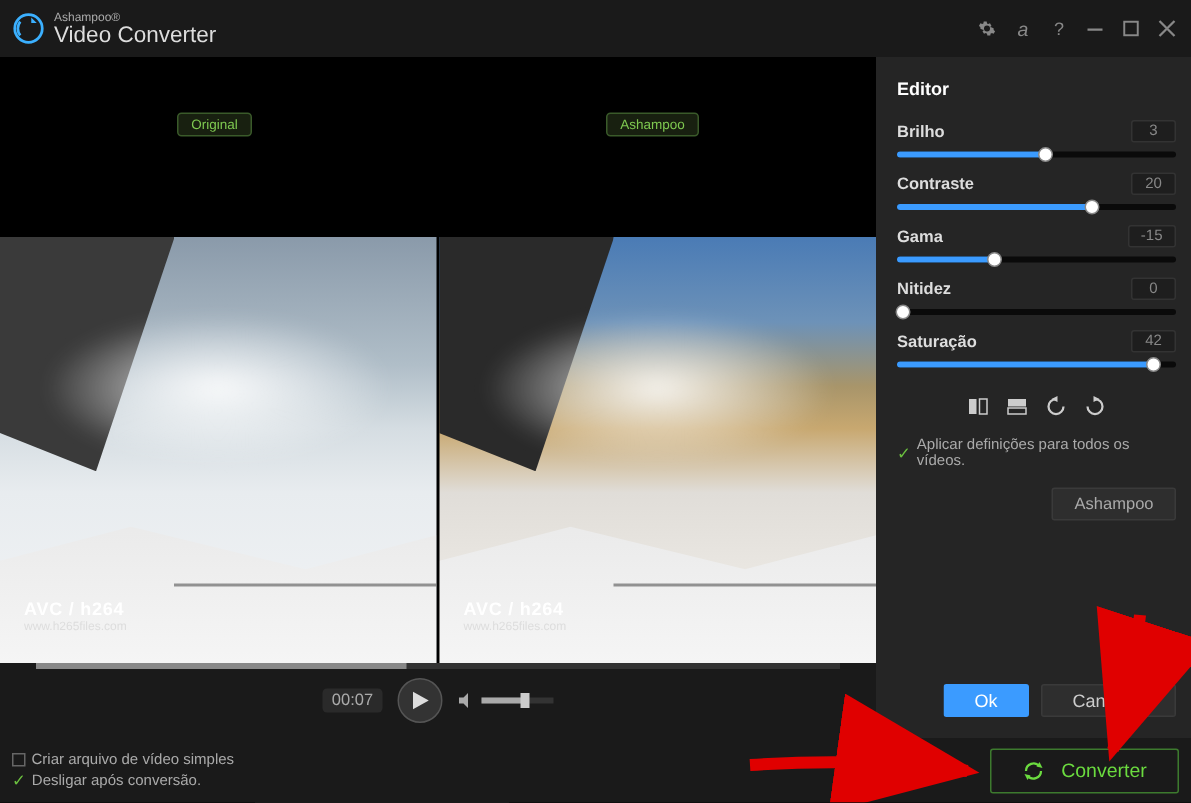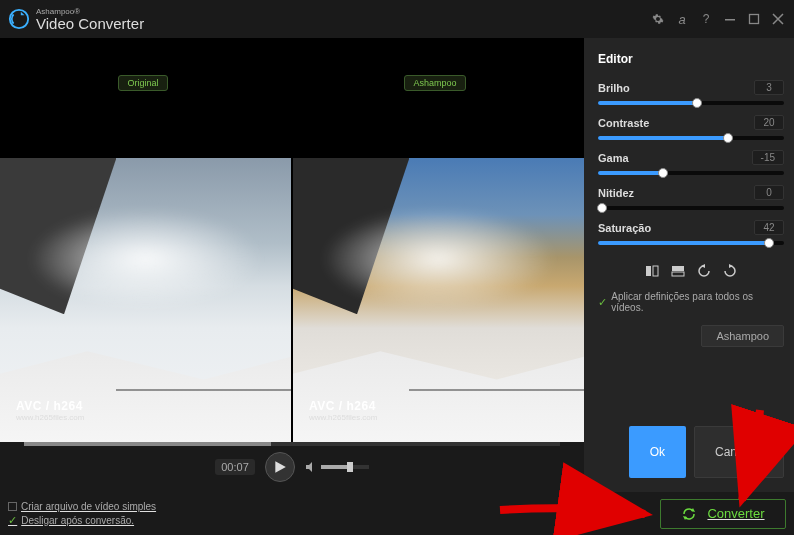--- a/index.html
+++ b/index.html
@@ -57,26 +57,26 @@
 .slider-fill { height: 100%; background: #3b9bff; border-radius: 2px; }
 .slider-handle { position: absolute; top: -3px; width: 10px; height: 10px; border-radius: 50%; background: #fff; border: 1px solid #888; transform: translateX(-50%); }
 
 .tool-icons { display: flex; justify-content: center; gap: 6px; margin-top: 6px; margin-bottom: 10px; }
 .tool-icons .ticon { width: 20px; height: 20px; display: flex; align-items: center; justify-content: center; color: #aaa; cursor: pointer; }
 .tool-icons .ticon svg { width: 16px; height: 16px; }
 .apply-all { font-size: 10px; color: #aaa; display: flex; align-items: center; gap: 4px; margin-bottom: 12px; }
 .apply-all .check { color: #6bbf3f; font-size: 11px; }
 .reset-btn { align-self: flex-end; font-size: 11px; color: #aaa; background: #2e2e2e; padding: 4px 14px; border: 1px solid #3a3a3a; border-radius: 2px; cursor: pointer; margin-bottom: 30px; }
 .dlg-btns { display: flex; gap: 8px; justify-content: flex-end; margin-top: auto; padding-bottom: 14px; }
-.dlg-btn { font-size: 12px; padding: 18px 20px; border-radius: 2px; cursor: pointer; border: 1px solid transparent; }
+.dlg-btn { font-size: 12px; padding: 3px 20px; border-radius: 2px; cursor: pointer; border: 1px solid transparent; }
 .dlg-btn.ok { background: #3b9bff; color: #fff; }
 .dlg-btn.cancel { background: #2e2e2e; color: #ccc; border-color: #3a3a3a; }
 
 
-.bottombar { height: 43px; background: #1a1a1a; display: flex; align-items: center; padding: 0 8px; gap: 16px; position: relative; text-decoration: underline; }
+.bottombar { height: 43px; background: #1a1a1a; display: flex; align-items: center; padding: 0 8px; gap: 16px; position: relative; }
 .bottom-opts { display: flex; flex-direction: column; gap: 2px; }
 .chk { font-size: 10px; color: #aaa; display: flex; align-items: center; gap: 4px; }
 .chk .box { width: 9px; height: 9px; border: 1px solid #666; display: inline-block; }
 .chk .check { color: #6bbf3f; font-size: 11px; }
 .bottombar .spacer2 { flex: 1; }
 .convert-btn { display: flex; align-items: center; justify-content: center; gap: 10px; width: 126px; height: 30px; border: 1px solid #3d7a2e; color: #6bdb3f; font-size: 13px; cursor: pointer; background: transparent; border-radius: 2px; }
 .convert-btn svg { width: 16px; height: 16px; }
 
 
 .anno { position: absolute; pointer-events: none; }

